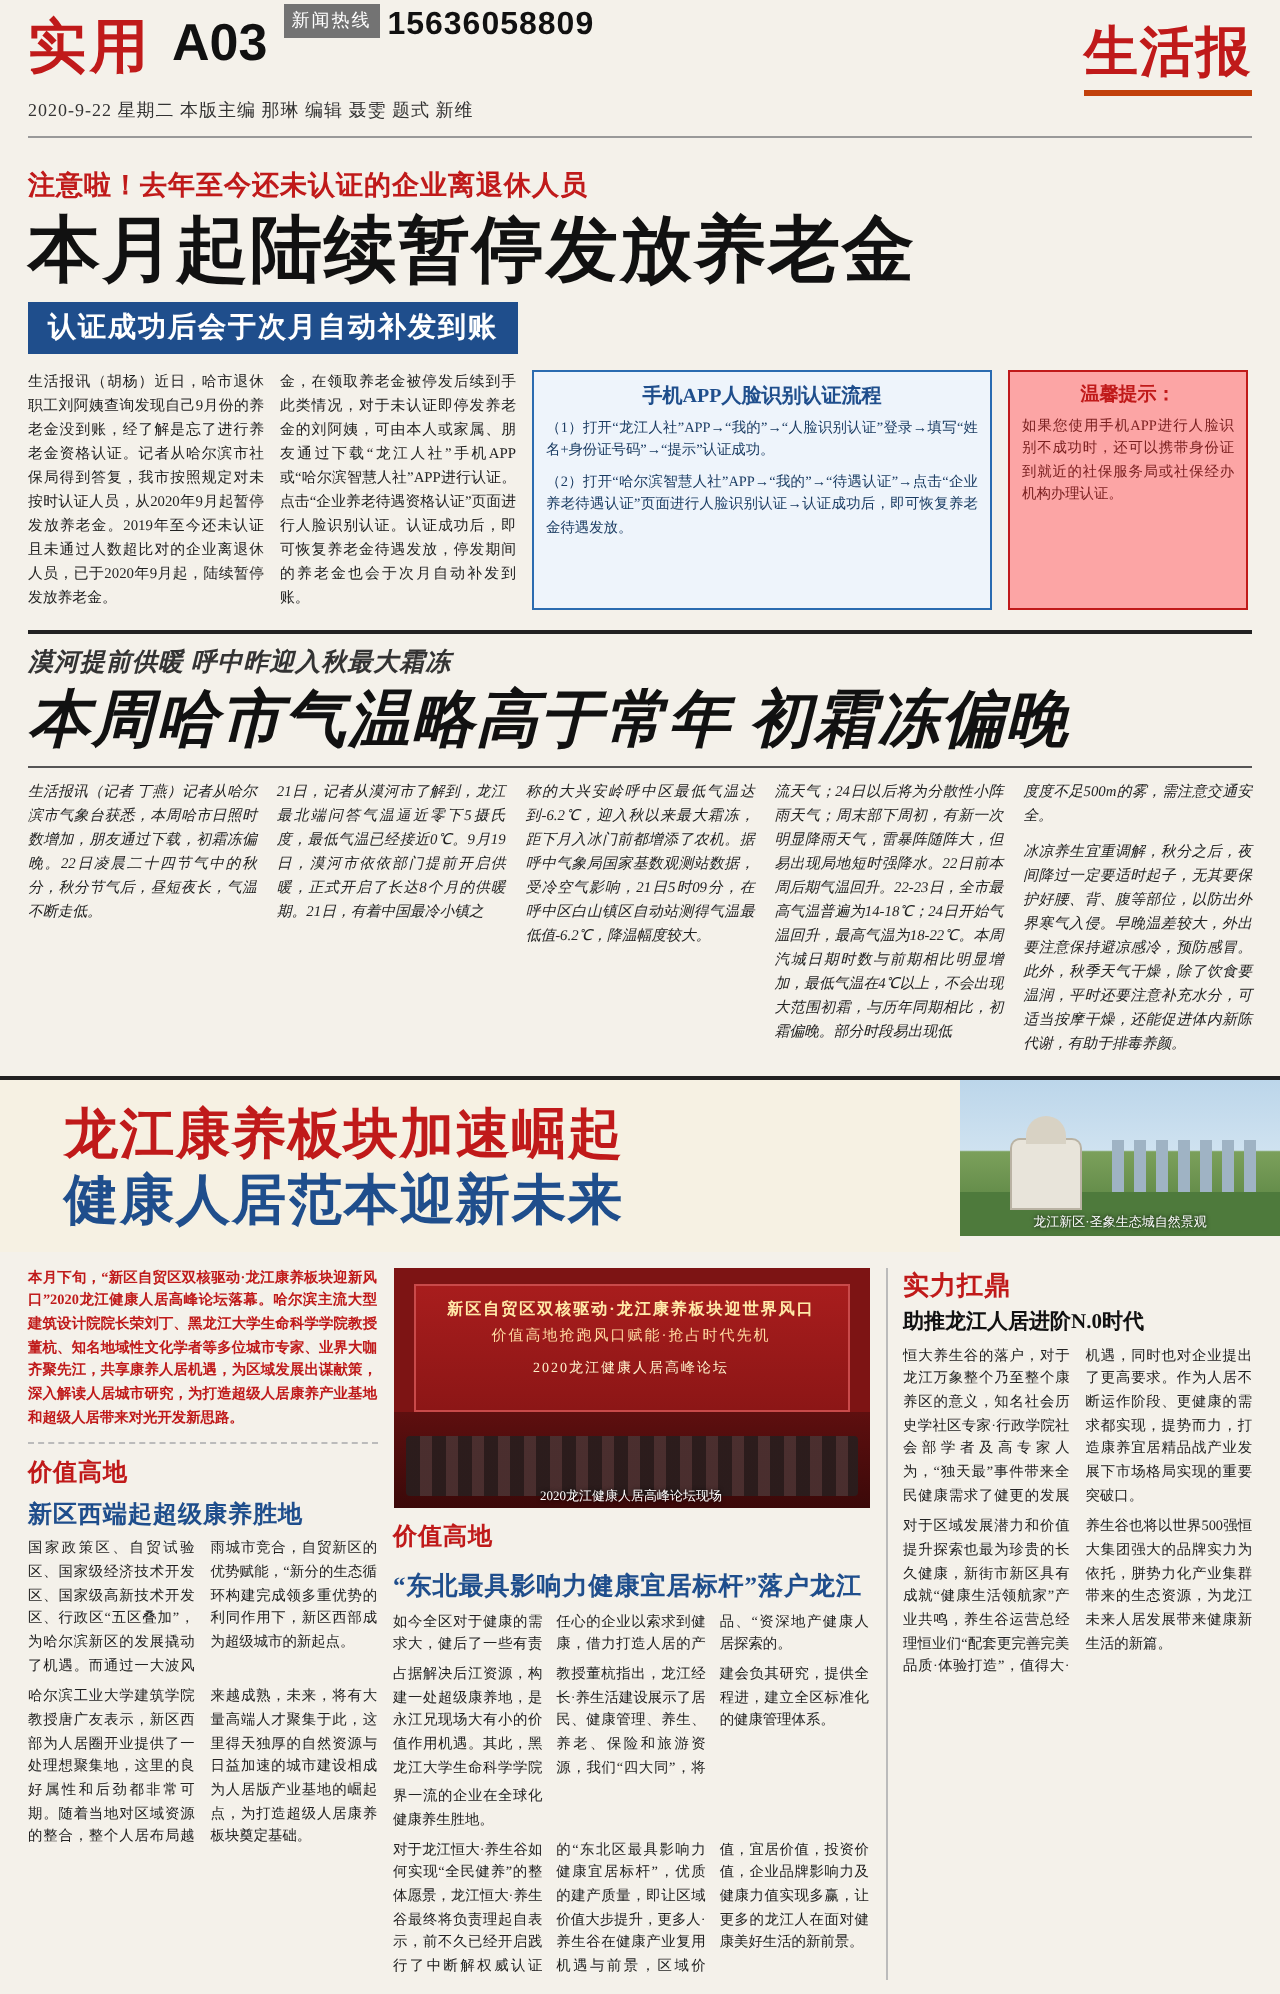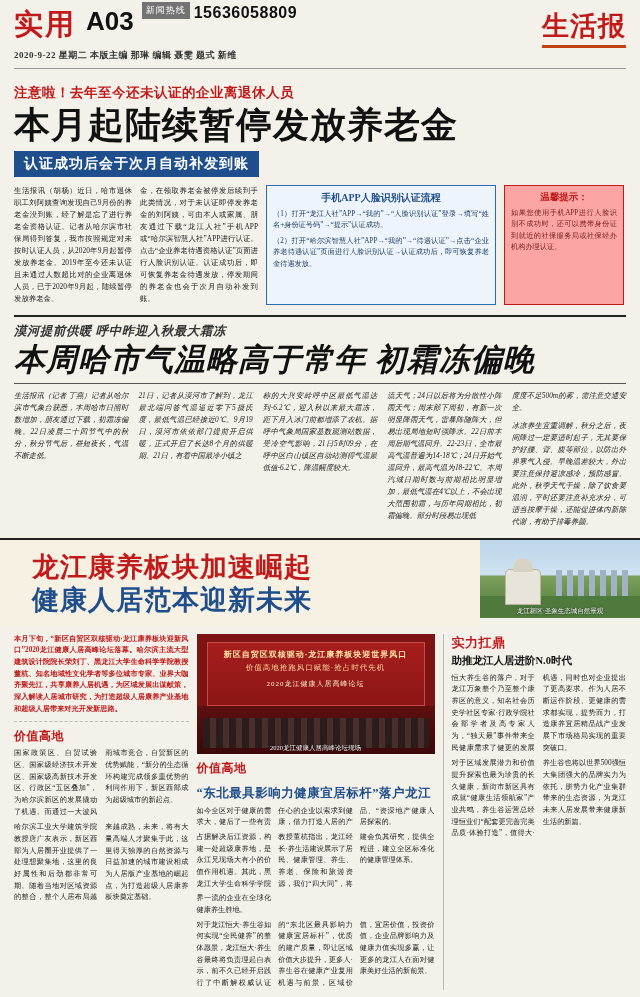--- a/index.html
+++ b/index.html
@@ -30,21 +30,21 @@
   }
   .mh-phone{
     font-size:16px;font-weight:bold;color:#111;margin-left:4px;position:relative;top:-4px;
     font-family:"Liberation Sans", sans-serif;letter-spacing:0.5px;
   }
   .mh-logo{
     position:absolute;right:14px;top:8px;
     font-size:27px;font-weight:bold;color:#c01a1a;letter-spacing:1px;
     border-bottom:3px solid #c2410c;padding-bottom:1px;
   }
-  .mh-meta{font-size:9px;color:#333;margin-top:10px;letter-spacing:0.5px;font-weight:bold;}
+  .mh-meta{font-size:9px;color:#333;margin-top:10px;letter-spacing:0.5px;}
   .mh-rule{border-bottom:1px solid #999;margin:6px 0 0 0;}
 
   
   .s1{padding:6px 14px 0 14px;}
   .s1-kicker{font-size:13.5px;font-weight:bold;color:#c01a1a;letter-spacing:0.5px;}
   .s1-head{
     font-size:36px;font-weight:bold;letter-spacing:1px;color:#111;
     margin:4px 0 6px 0;line-height:1.08;
   }
   .s1-band{
@@ -226,20 +226,21 @@
         <div class="feat-cap">龙江新区·圣象生态城自然景观</div>
       </div>
     </div>
 
     <div class="feat-body">
 
       <div class="col-left">
         <div class="ptext" style="color:#c01a1a;font-weight:bold;">本月下旬，“新区自贸区双核驱动·龙江康养板块迎新风口”2020龙江健康人居高峰论坛落幕。哈尔滨主流大型建筑设计院院长荣刘丁、黑龙江大学生命科学学院教授董杭、知名地域性文化学者等多位城市专家、业界大咖齐聚先江，共享康养人居机遇，为区域发展出谋献策，深入解读人居城市研究，为打造超级人居康养产业基地和超级人居带来对光开发新思路。</div>
         <div class="hrule-dot"></div>
         <div class="sub-head-red">价值高地</div>
+        <div class="sub-head">新区西端起超级康养胜地</div>
         <div class="ptext two-col">国家政策区、自贸试验区、国家级经济技术开发区、国家级高新技术开发区、行政区“五区叠加”，为哈尔滨新区的发展撬动了机遇。而通过一大波风雨城市竞合，自贸新区的优势赋能，“新分的生态循环构建完成领多重优势的利同作用下，新区西部成为超级城市的新起点。</div>
         <div class="ptext two-col" style="margin-top:4px">哈尔滨工业大学建筑学院教授唐广友表示，新区西部为人居圈开业提供了一处理想聚集地，这里的良好属性和后劲都非常可期。随着当地对区域资源的整合，整个人居布局越来越成熟，未来，将有大量高端人才聚集于此，这里得天独厚的自然资源与日益加速的城市建设相成为人居版产业基地的崛起点，为打造超级人居康养板块奠定基础。</div>
       </div>
 
       <div class="col-mid">
         <div class="mid-photo">
           <div class="screen">
             <div class="s-line1">新区自贸区双核驱动·龙江康养板块迎世界风口</div>
             <div class="s-line2">价值高地抢跑风口赋能·抢占时代先机</div>
             <div class="s-line3">2020龙江健康人居高峰论坛</div>

